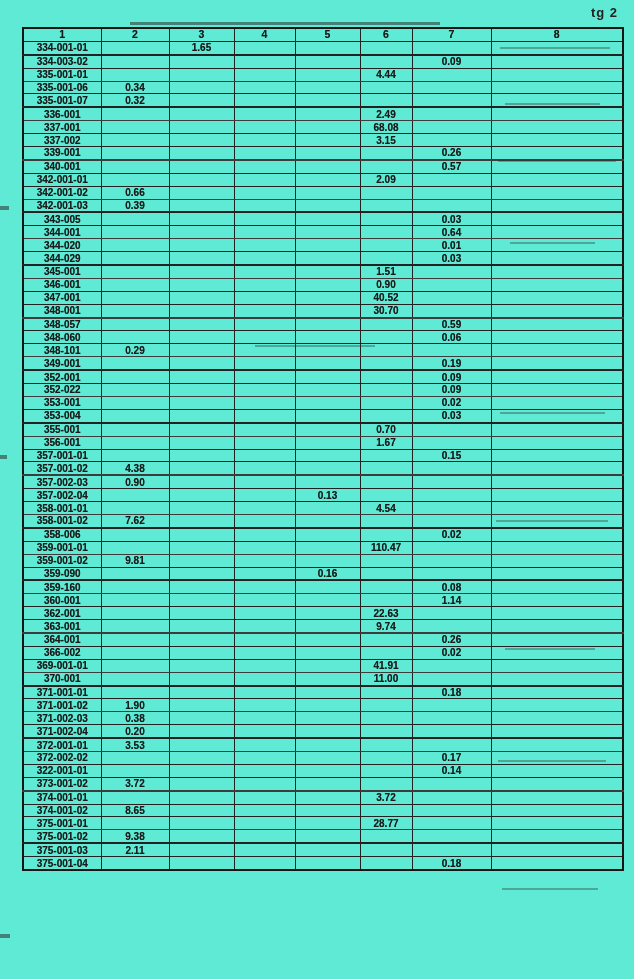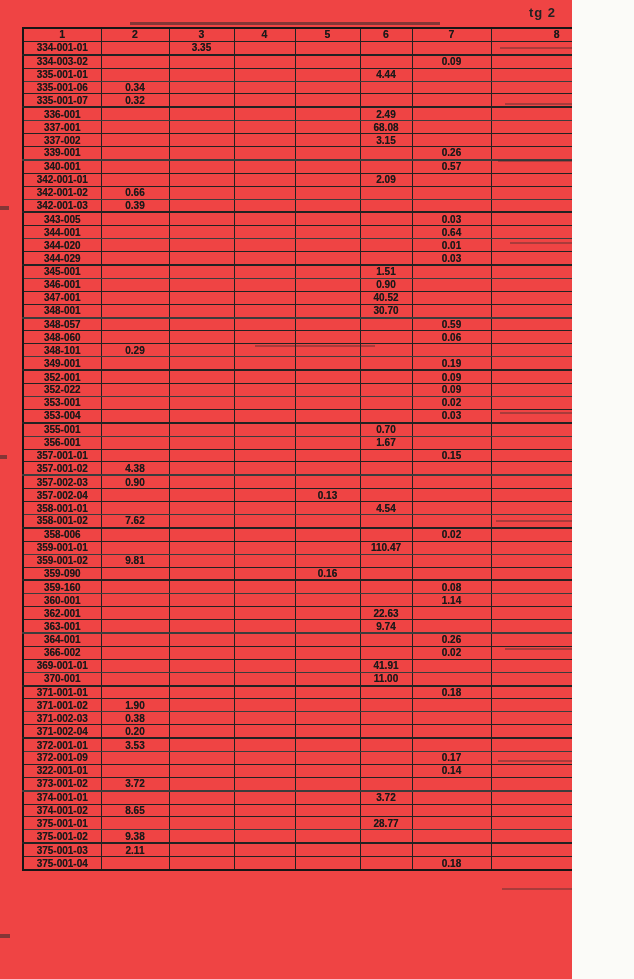--- a/index.html
+++ b/index.html
@@ -1,21 +1,21 @@
 <!DOCTYPE html>
 <html><head>
 <meta charset="utf-8">
 <style>
   html,body{margin:0;padding:0;}
   body{
     width:634px;height:979px;background:#fbfbf8;
     font-family:"Liberation Sans",sans-serif;
     -webkit-font-smoothing:none;
   }
-  .sheet{position:relative;width:572px;height:979px;overflow:hidden;background:#ef4444;}
+  .sheet{position:relative;width:634px;height:979px;overflow:hidden;background:#5eead4;}
   .corner-label{
     position:absolute;top:5px;right:16px;
     font-size:13px;font-weight:bold;color:#222;
     letter-spacing:1px;
   }
   table.scan{
     position:absolute;left:22px;top:27px;width:600px;
     border-collapse:collapse;table-layout:fixed;
     border:2px solid #161616;
   }
@@ -65,21 +65,21 @@
           <th>5</th>
           <th>6</th>
           <th>7</th>
           <th>8</th>
         </tr>
     </thead>
     <tbody>
         <tr>
           <td>334-001-01</td>
           <td></td>
-          <td>3.35</td>
+          <td>1.65</td>
           <td></td>
           <td></td>
           <td></td>
           <td></td>
           <td></td>
         </tr>
         <tr>
           <td>334-003-02</td>
           <td></td>
           <td></td>
@@ -603,21 +603,21 @@
           <td>372-001-01</td>
           <td>3.53</td>
           <td></td>
           <td></td>
           <td></td>
           <td></td>
           <td></td>
           <td></td>
         </tr>
         <tr>
-          <td>372-001-09</td>
+          <td>372-002-02</td>
           <td></td>
           <td></td>
           <td></td>
           <td></td>
           <td></td>
           <td>0.17</td>
           <td></td>
         </tr>
         <tr>
           <td>322-001-01</td>

